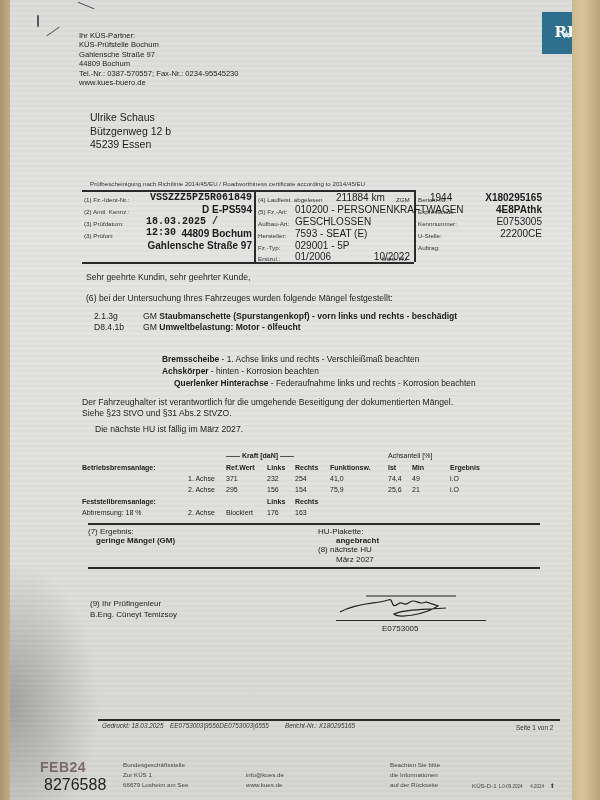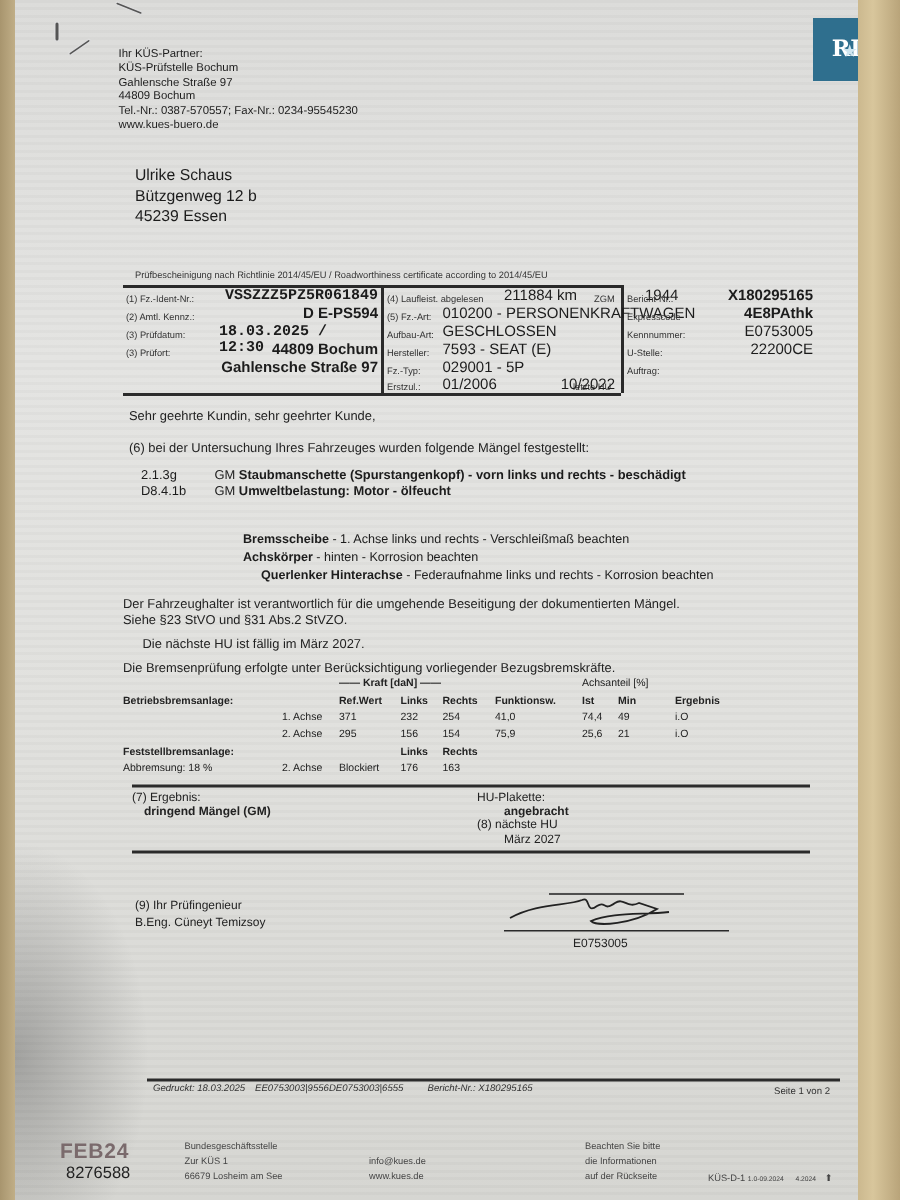--- a/index.html
+++ b/index.html
@@ -68,21 +68,21 @@
   .defect-desc b { font-weight: bold; }
   .hint { position: absolute; font-size: 8.4px; }
   .hint b { font-weight: bold; margin-top: 45px; }
 
   .brake { position: absolute; font-size: 7px; color: #222; }
   .brake.b { font-weight: bold; }
 
   .small { position: absolute; font-size: 6.4px; color: #333; }
   .footer-small { position: absolute; font-size: 6.2px; color: #444; line-height: 10px; }
   .feb { position: absolute; left: 30px; top: 759px; font-size: 14px; font-weight: bold; color: #7a6a6c; letter-spacing: 0.5px; }
-  .serial { position: absolute; left: 34px; top: 776px; font-size: 11px; color: #222; }
+  .serial { position: absolute; left: 34px; top: 776px; font-size: 16px; color: #222; }
 
   .stamp {
     position: absolute; left: 520px; top: 578px; width: 50px; height: 50px;
     border: 1.5px dashed rgba(170,70,70,0.7); border-radius: 50%;
   }
   .stamp span {
     position: absolute; left: 0; right: 0; top: 16px; text-align: center;
     font-size: 11px; font-weight: bold; color: rgba(190,70,70,0.75); font-style: italic;
   }
   .signature { position: absolute; left: 328px; top: 590px; width: 120px; height: 30px; }
@@ -192,21 +192,20 @@
 
   <div>
     <div class="hint" style="left:152px;top:354px;"><b>Bremsscheibe</b><span> - 1. Achse links und rechts - Verschleißmaß beachten</span></div>
     <div class="hint" style="left:152px;top:366px;"><b>Achskörper</b><span> - hinten - Korrosion beachten</span></div>
     <div class="hint" style="left:164px;top:378px;"><b>Querlenker Hinterachse</b><span> - Federaufnahme links und rechts - Korrosion beachten</span></div>
   </div>
 
   <div class="body-text" style="left:72px;top:397px;">Der Fahrzeughalter ist verantwortlich für die umgehende Beseitigung der dokumentierten Mängel.</div>
   <div class="body-text" style="left:72px;top:408px;">Siehe §23 StVO und §31 Abs.2 StVZO.</div>
   <div class="body-text" style="left:72px;top:424px;margin-left:13px;">Die nächste HU ist fällig im März 2027.</div>
-  <div class="body-text" style="left:72px;top:440px;">Die Bremsenprüfung erfolgte unter Berücksichtigung vorliegender Bezugsbremskräfte.</div>
 
   <div>
     <div class="brake b" style="left:216px;top:452px;">—— <span>Kraft [daN]</span> ——</div>
     <div class="brake" style="left:378px;top:452px;">Achsanteil [%]</div>
 
     <div class="brake b" style="left:72px;top:464px;">Betriebsbremsanlage:</div>
     <div class="brake b" style="left:216px;top:464px;">Ref.Wert</div>
     <div class="brake b" style="left:257px;top:464px;">Links</div>
     <div class="brake b" style="left:285px;top:464px;">Rechts</div>
     <div class="brake b" style="left:320px;top:464px;">Funktionsw.</div>
@@ -243,21 +242,21 @@
       <div class="brake" style="left:72px;top:509px;">Abbremsung: 18 %</div>
       <div class="brake" style="left:178px;top:509px;">2. Achse</div>
       <div class="brake" style="left:216px;top:509px;">Blockiert</div>
       <div class="brake" style="left:257px;top:509px;">176</div>
       <div class="brake" style="left:285px;top:509px;">163</div>
     </div>
   </div>
 
   <div class="hr" style="left:78px;top:523px;width:452px;height:1.5px;"></div>
   <div class="body-text" style="left:78px;top:527px;font-size:8px;">(7) Ergebnis:</div>
-  <div class="body-text" style="left:86px;top:536px;font-size:8px;font-weight:bold;">dringend Mängel (GM)</div>
+  <div class="body-text" style="left:86px;top:536px;font-size:8px;font-weight:bold;">geringe Mängel (GM)</div>
   <div class="body-text" style="left:308px;top:527px;font-size:8px;">HU-Plakette:</div>
   <div class="body-text" style="left:326px;top:536px;font-size:8px;font-weight:bold;">angebracht</div>
   <div class="body-text" style="left:308px;top:545px;font-size:8px;">(8) nächste HU</div>
   <div class="body-text" style="left:326px;top:555px;font-size:8px;font-weight:normal;">März 2027</div>
   <div class="hr" style="left:78px;top:567px;width:452px;height:1.5px;"></div>
 
   <div class="body-text" style="left:80px;top:599px;font-size:8px;">(9) Ihr Prüfingenieur</div>
   <div class="body-text" style="left:80px;top:610px;font-size:8px;">B.Eng. Cüneyt Temizsoy</div>
   <svg class="signature" viewBox="0 0 120 30">
     <path d="M28 6 L118 6" stroke="#222" stroke-width="1" fill="none"></path>

